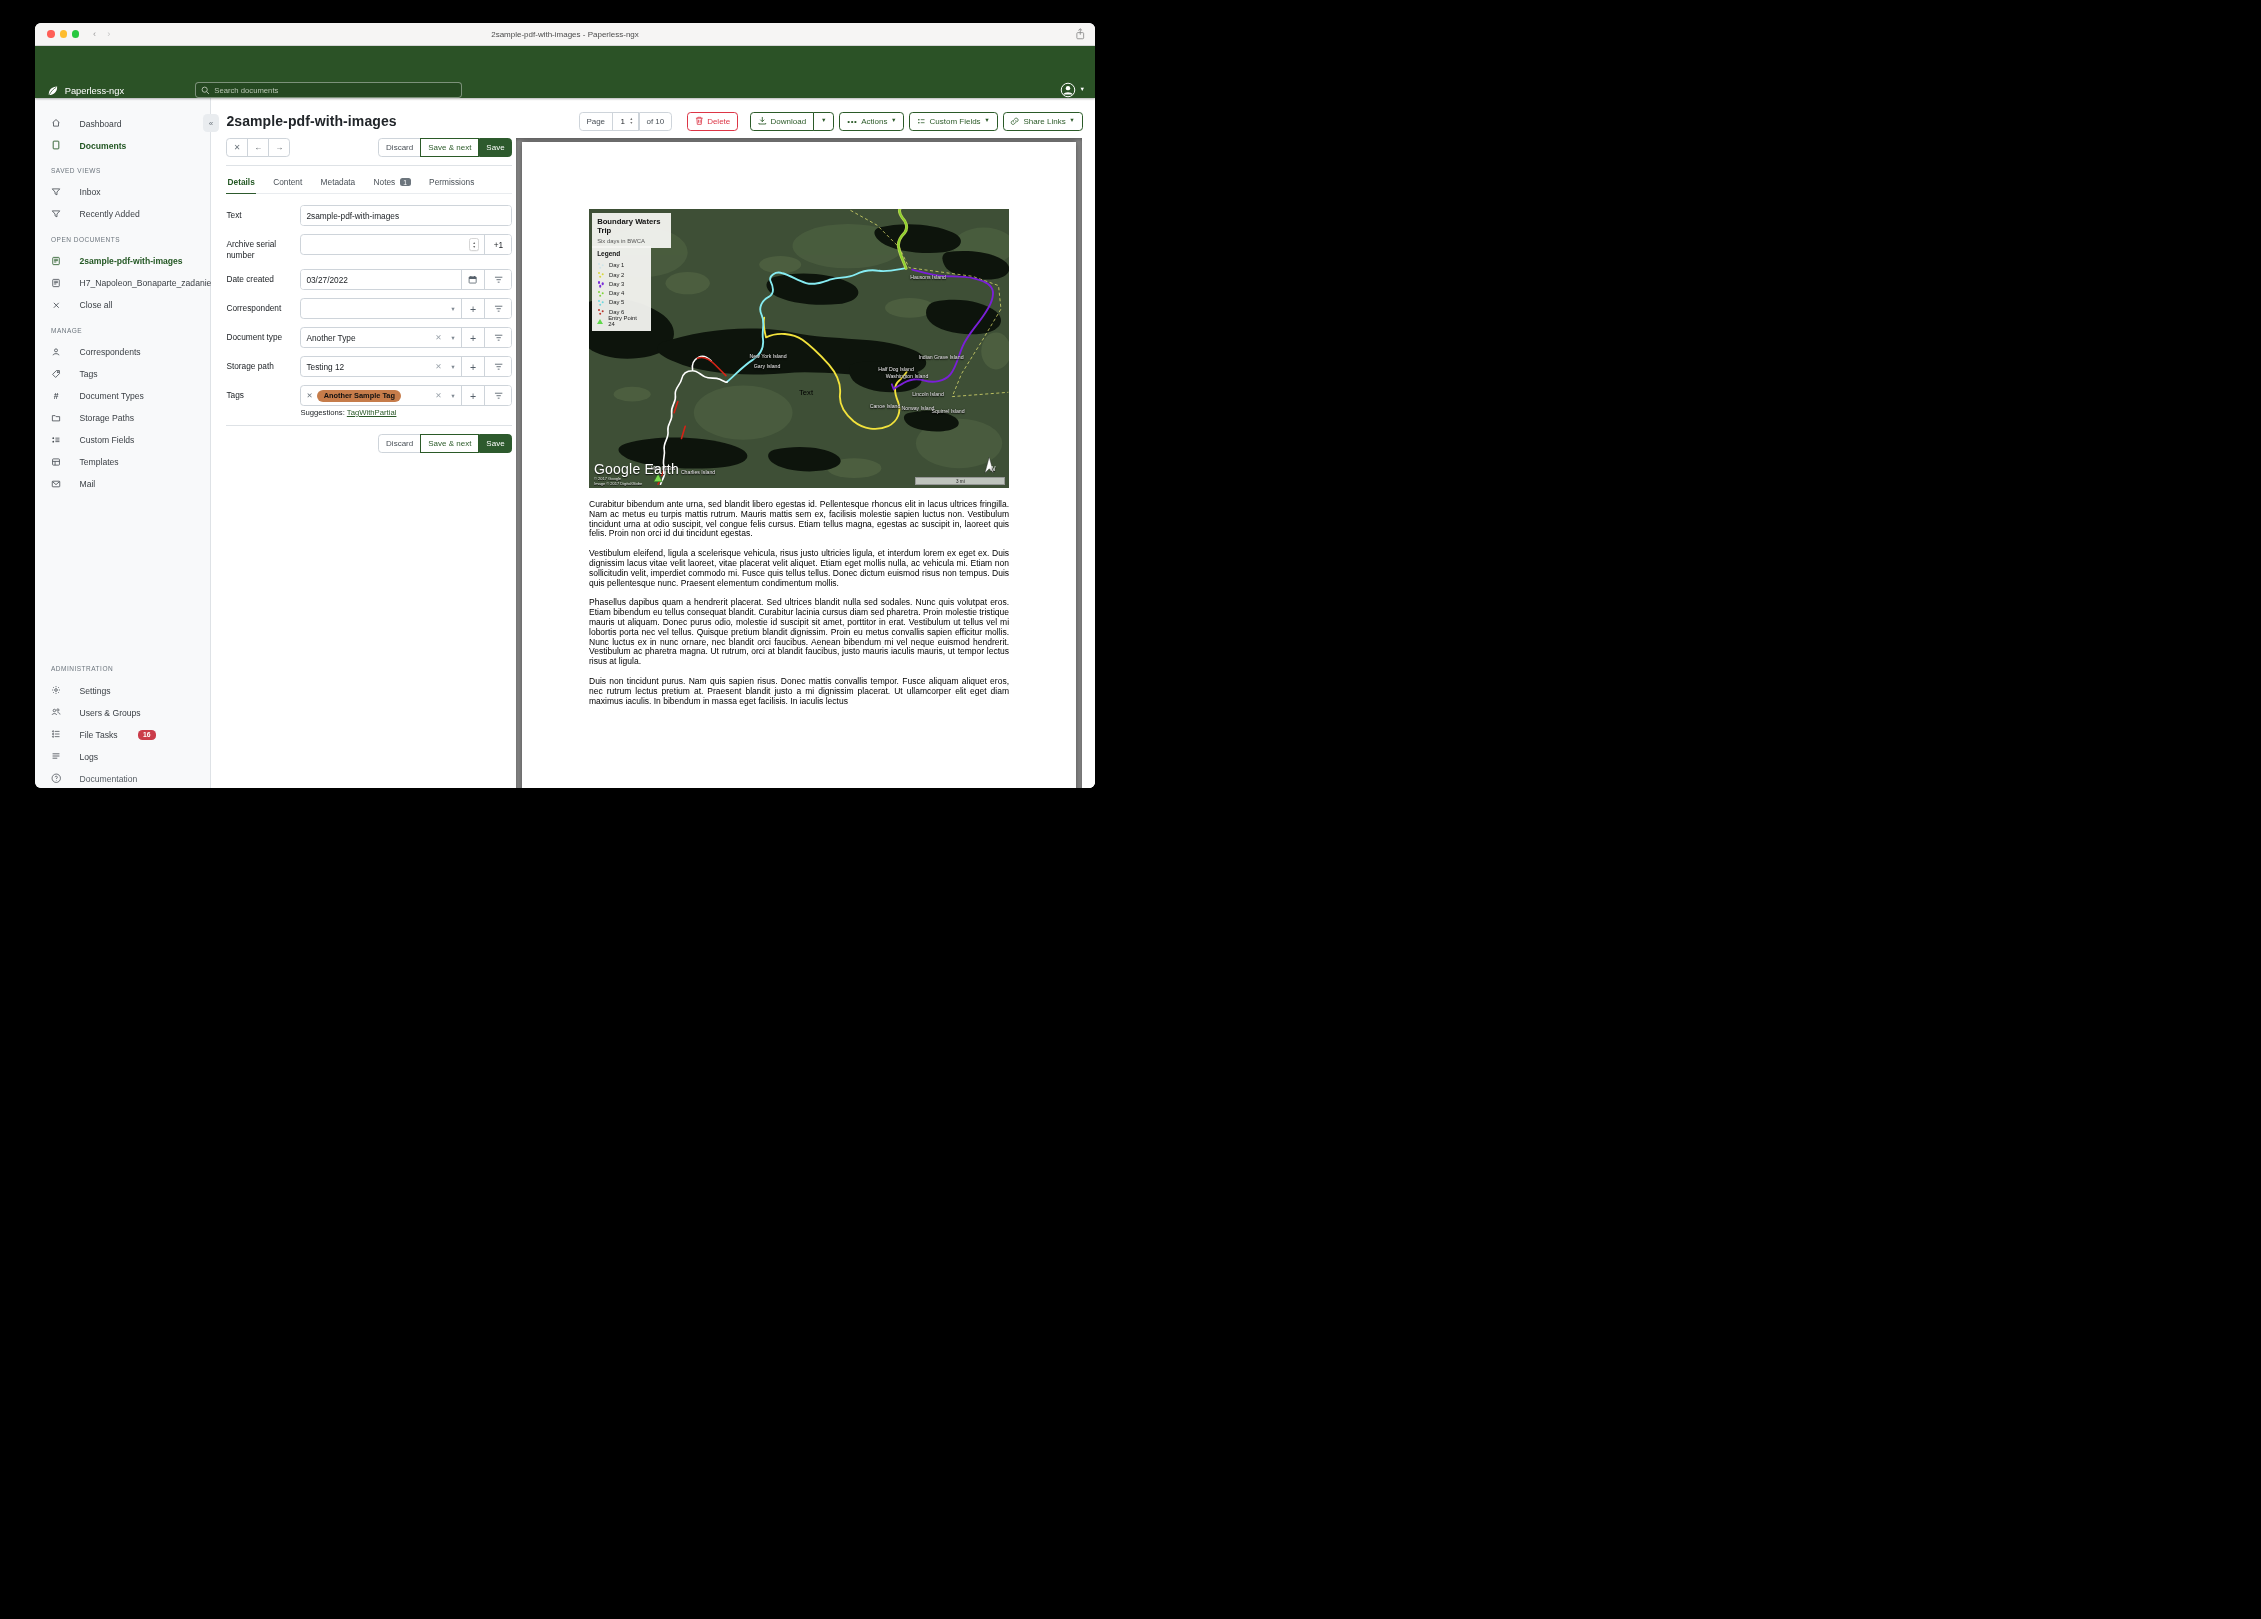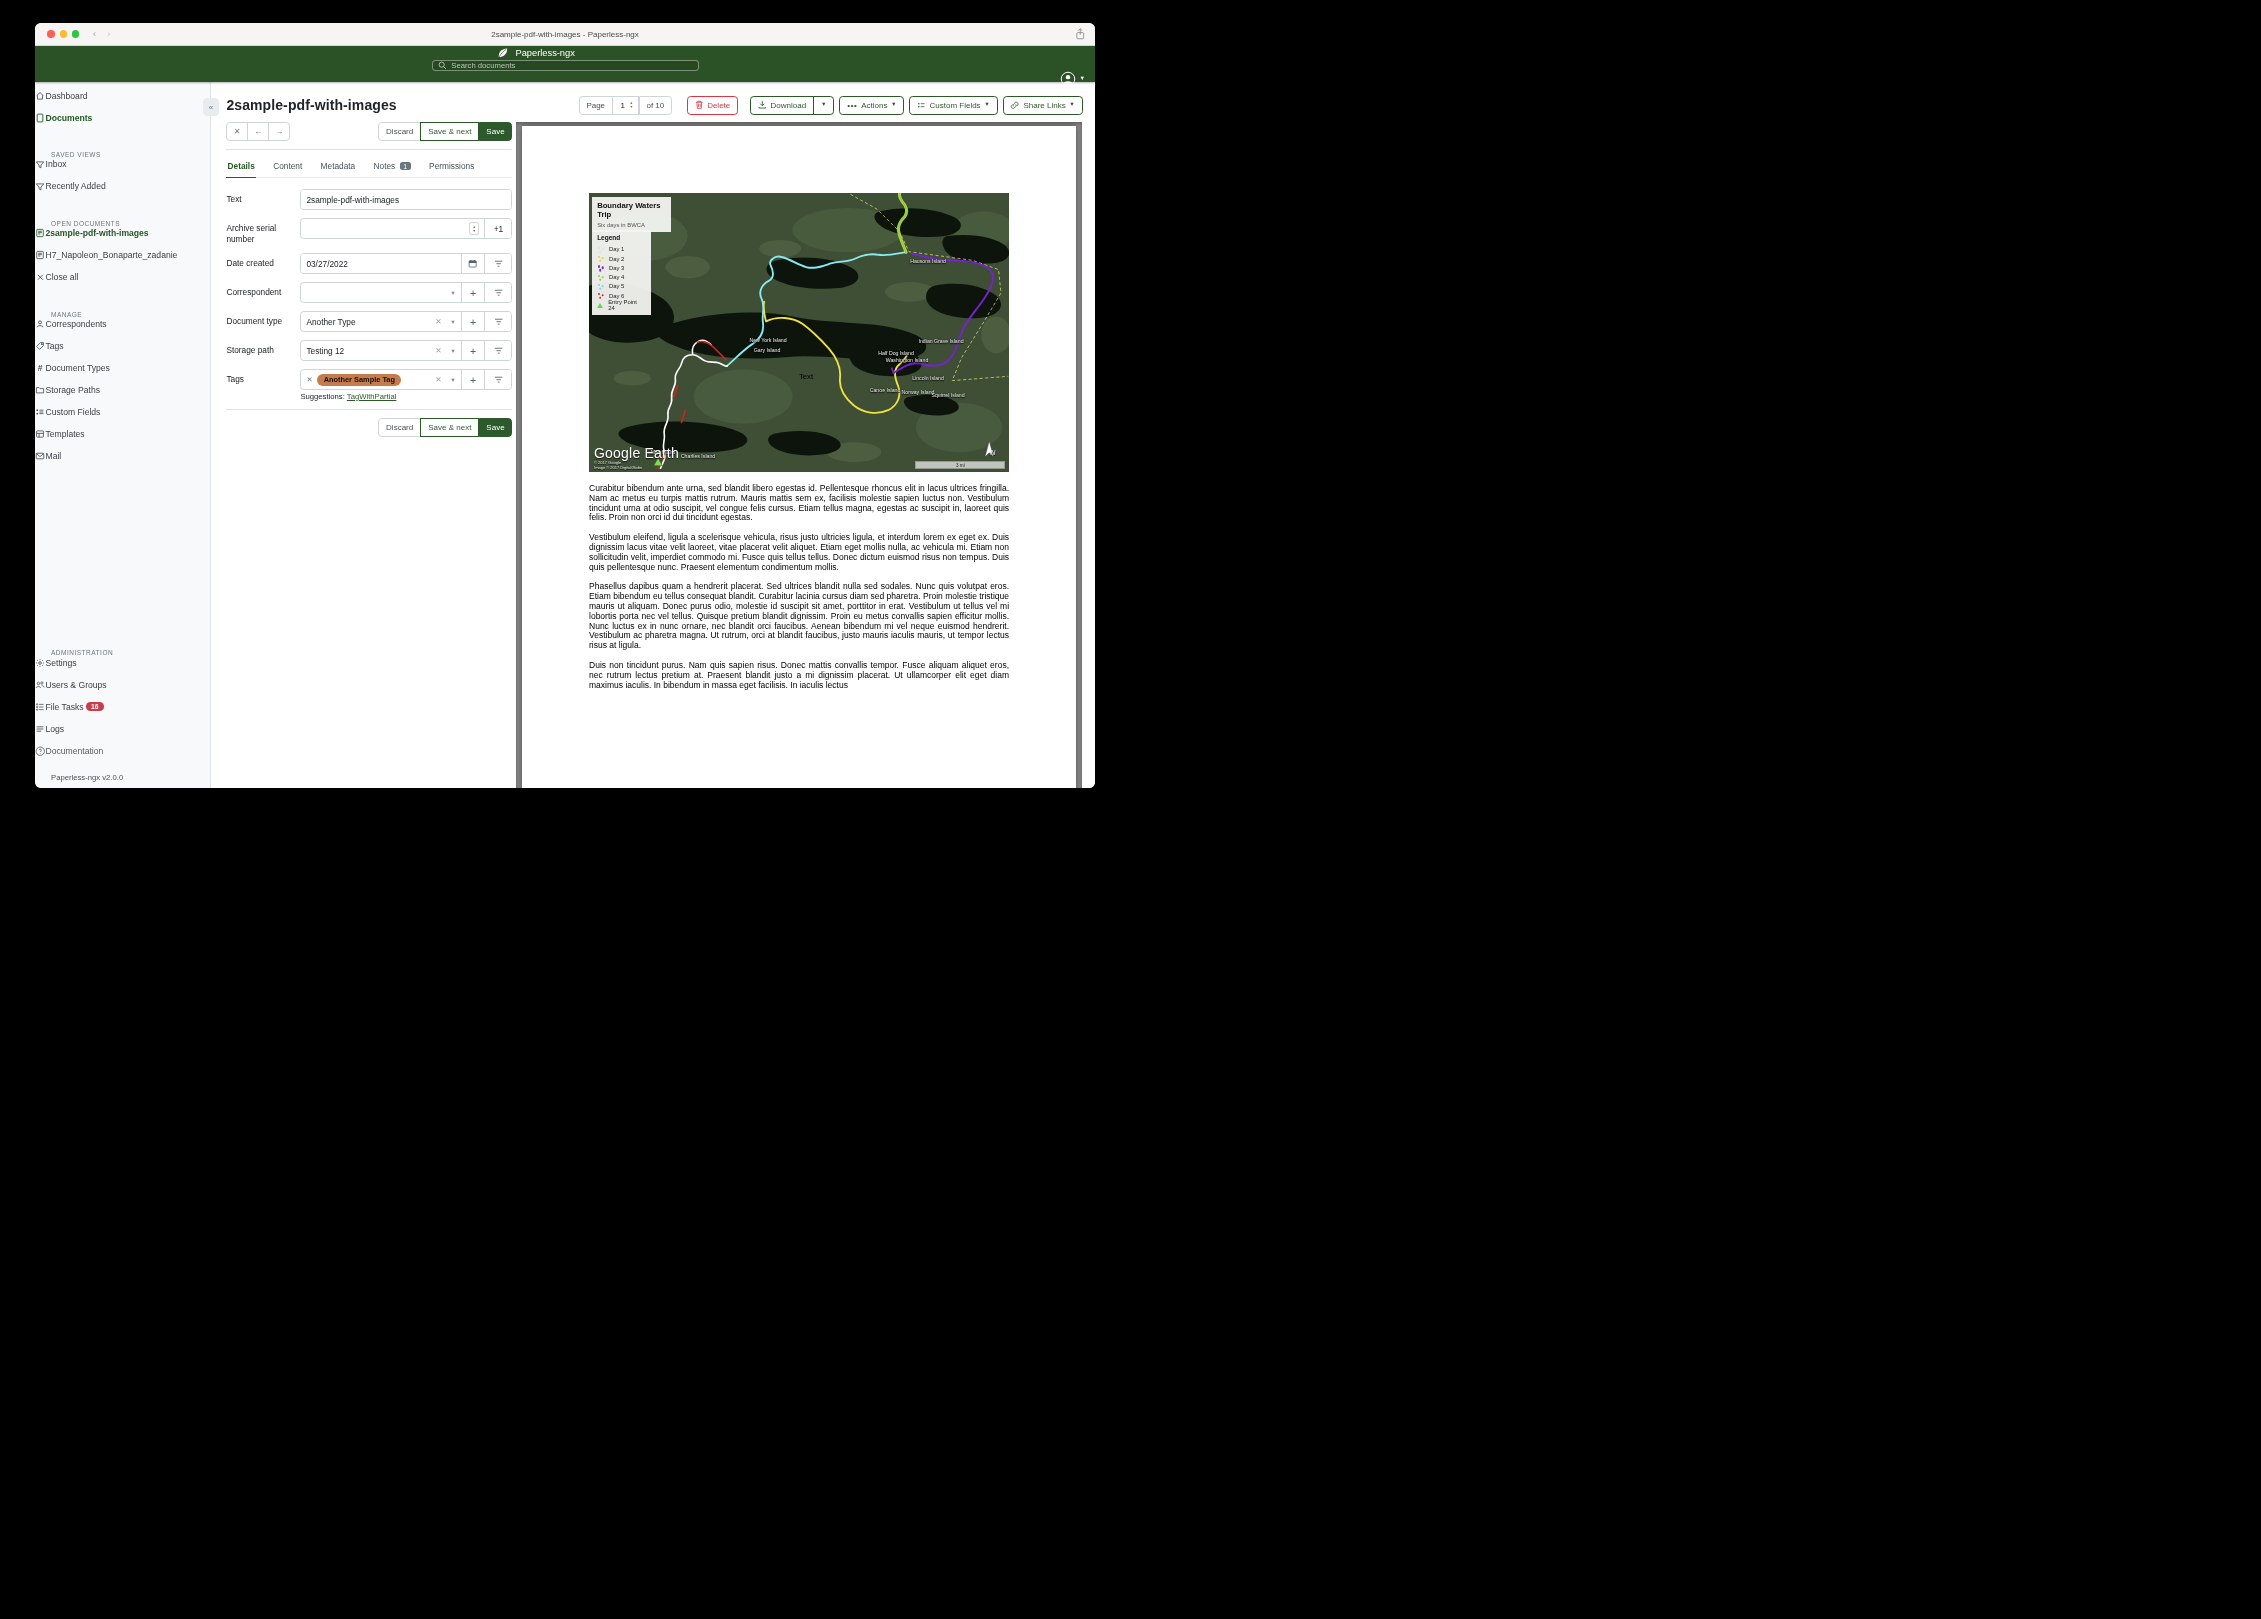--- a/index.html
+++ b/index.html
@@ -12,36 +12,36 @@
   .titlebar { height:23px; background:#f6f5f4; border-bottom:0.6px solid #dcdcdc; display:flex; align-items:center; position:relative; }
   .lights { display:flex; gap:5px; margin-left:12.3px; }
   .light { width:7.4px; height:7.4px; border-radius:50%; }
   .light.red{ background:#ff5f57; } .light.yellow{ background:#febc2e; } .light.green{ background:#28c840; }
   .navchev { display:flex; gap:11px; margin-left:13.6px; color:#9a9a9a; font-size:9.3px; }
   .navchev span { cursor:default; }
   .tb-title { position:absolute; left:50%; transform:translateX(-50%); font-size:8px; color:#4c4c4c; }
   .tb-share { position:absolute; right:10px; top:5px; color:#8a8a8a; }
 
   
-  .appheader { height:36px; background:#2b5226; display:flex; align-items:center; box-shadow:0 0.6px 1.9px rgba(0,0,0,.3); position:relative; z-index:5;flex-direction:column; }
+  .appheader { height:52px; background:#2b5226; display:flex; align-items:flex-end; box-shadow:0 0.6px 1.9px rgba(0,0,0,.3); position:relative; z-index:5; }
   .brand { display:flex; align-items:center; gap:5.6px; margin-left:10.5px; width:148px; }
   .brand-name { color:#fff; font-size:9.3px; }
   .searchbox { margin-left:1.9px; width:267px; height:16px; border:0.6px solid rgba(255,255,255,.4); border-radius:3.7px;
                background:rgba(0,0,0,.12); display:flex; align-items:center; padding:0 5px; gap:4.3px; }
   .searchbox input { flex:1; background:transparent; border:none; outline:none; color:#e8ede6; font-size:7.7px; font-family:"Liberation Sans",sans-serif; }
   .searchbox input::placeholder { color:#b9c6b4; }
   .hdr-right { margin-left:auto; margin-right:10px; display:flex; align-items:center; gap:3.7px; color:#fff; }
 
   
   .main { display:flex; height:707px; }
   .sidebar { width:176px; background:#f8f9fa; border-right:0.6px solid #dee2e6; display:flex; flex-direction:column; padding:8.6px 0 7.4px; }
   .content { flex:1; position:relative; background:#fff; min-width:0; }
 
   
-  .side-item { height:22px; display:flex; align-items:flex-start; gap:0; padding-left:0; font-size:8.6px; color:#3c4146; cursor:pointer; }
+  .side-item { height:22px; display:flex; align-items:flex-end; gap:18px; padding-left:16px; font-size:8.6px; color:#3c4146; cursor:pointer; }
   .side-item .sicon { width:10.5px; height:10.5px; flex:none; color:#454b51; display:flex; align-items:center; justify-content:center; }
   .side-item.active { color:#235723; font-weight:bold; }
   .side-item.active .sicon { color:#235723; }
   .side-head { margin:8.6px 0 1.2px; padding-left:16px; font-size:6.5px; letter-spacing:0.5px; color:#6c757d; height:15px; display:flex; align-items:flex-end; }
   .badge-red { background:#cb3c4a; color:#fff; font-size:6.8px; font-weight:bold; border-radius:4.3px; padding:1.2px 5px; margin-left:2.5px; }
   .side-gap { flex:1; }
   .side-version { padding-left:16px; margin-top:5px; font-size:7.7px; color:#495057; }
 
   
   .collapse-tab { position:absolute; left:-8px; top:16px; width:16px; height:18px; background:#e9ecef; border-radius:4.3px;

